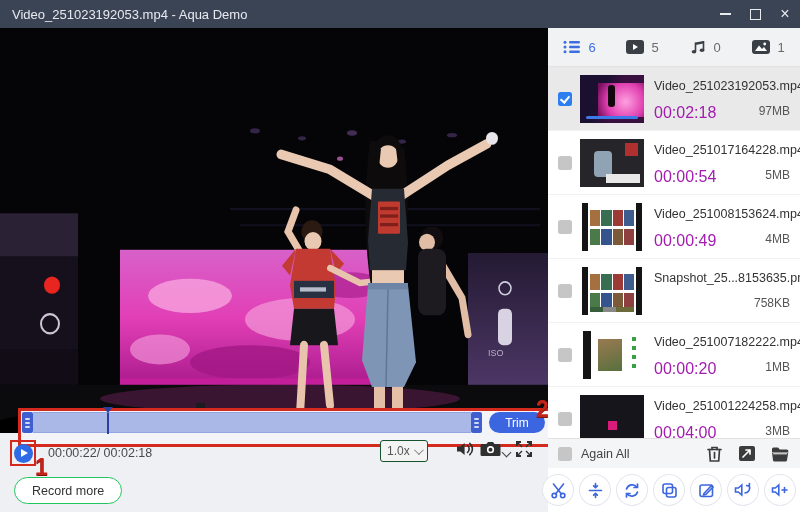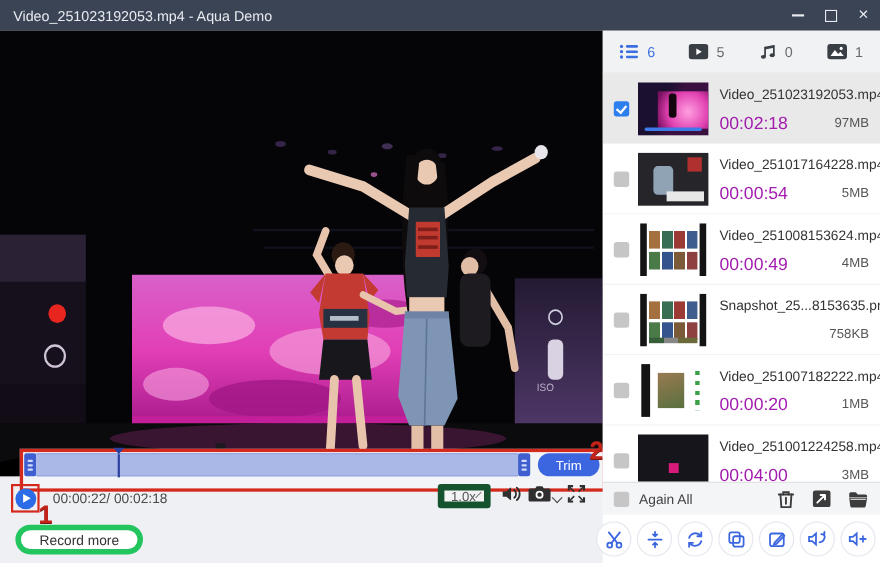--- a/index.html
+++ b/index.html
@@ -32,31 +32,31 @@
 
   .annot-num{position:absolute;color:#c3241a;font-size:23px;font-weight:800;text-shadow:0 1px 0 #7e1410;line-height:1;}
   .num2{left:536px;top:398px;}
   .num1{left:35px;top:456px;}
 
   
   .play-annot{position:absolute;left:10px;top:440px;width:26px;height:26px;border:2.5px solid #d42a1e;box-sizing:border-box;display:flex;align-items:center;justify-content:center;}
   .play-btn{width:19px;height:19px;border-radius:50%;background:#2e6be6;position:relative;cursor:pointer;}
   .play-btn:before{content:"";position:absolute;left:7px;top:5px;border-left:7px solid #fff;border-top:4.5px solid transparent;border-bottom:4.5px solid transparent;}
   .time{position:absolute;left:48px;top:446px;font-size:12.5px;color:#4a4a4a;}
-  .speed{position:absolute;left:398px;top:440px;width:48px;height:22px;background:#f3f3f3;border:6px solid #14532d;border-radius:3px;box-sizing:border-box;display:flex;align-items:center;font-size:12px;color:#555;padding:0 6px;cursor:pointer;}
+  .speed{position:absolute;left:380px;top:440px;width:48px;height:22px;background:#f3f3f3;border:1px solid #14532d;border-radius:3px;box-sizing:border-box;display:flex;align-items:center;font-size:12px;color:#555;padding:0 6px;cursor:pointer;}
   .speed .chev{margin-left:auto;width:6px;height:6px;border-right:1.5px solid #888;border-bottom:1.5px solid #888;transform:rotate(45deg) translateY(-2px);}
   .ctl-icon{position:absolute;top:441px;cursor:pointer;}
   .vol-icon{left:456px;}
   .cam-icon{left:480px;}
   .cam-caret{position:absolute;left:503px;top:449px;width:6px;height:6px;border-right:1.6px solid #444;border-bottom:1.6px solid #444;transform:rotate(45deg);cursor:pointer;}
   .fs-icon{left:516px;}
 
   
   .pill{position:absolute;top:477px;height:27px;border-radius:14px;display:flex;align-items:center;padding:0 17px;font-size:12.5px;color:#333;box-sizing:border-box;cursor:pointer;}
-  .record-more{left:14px;background:#fff;border:5px solid #22c55e;}
+  .record-more{left:14px;background:#fff;border:1px solid #22c55e;}
   .record-again{left:110px;background:#e8edf9;border:1px solid #6b85d8;}
 
   
   .sidebar{position:absolute;left:548px;top:28px;width:252px;bottom:0;background:#fff;}
   .tabs{position:absolute;left:0;top:0;right:0;height:38px;background:#f1f2f4;border-bottom:1px solid #e2e2e2;display:flex;}
   .tab{flex:1;display:flex;align-items:center;justify-content:center;gap:7px;cursor:pointer;}
   .tab .cnt{font-size:13px;color:#6b6b6b;}
   .tab.active .cnt{color:#3b6fe0;}
 
   .list{position:absolute;left:0;top:39px;right:0;bottom:74px;overflow:hidden;background:#fff;}

